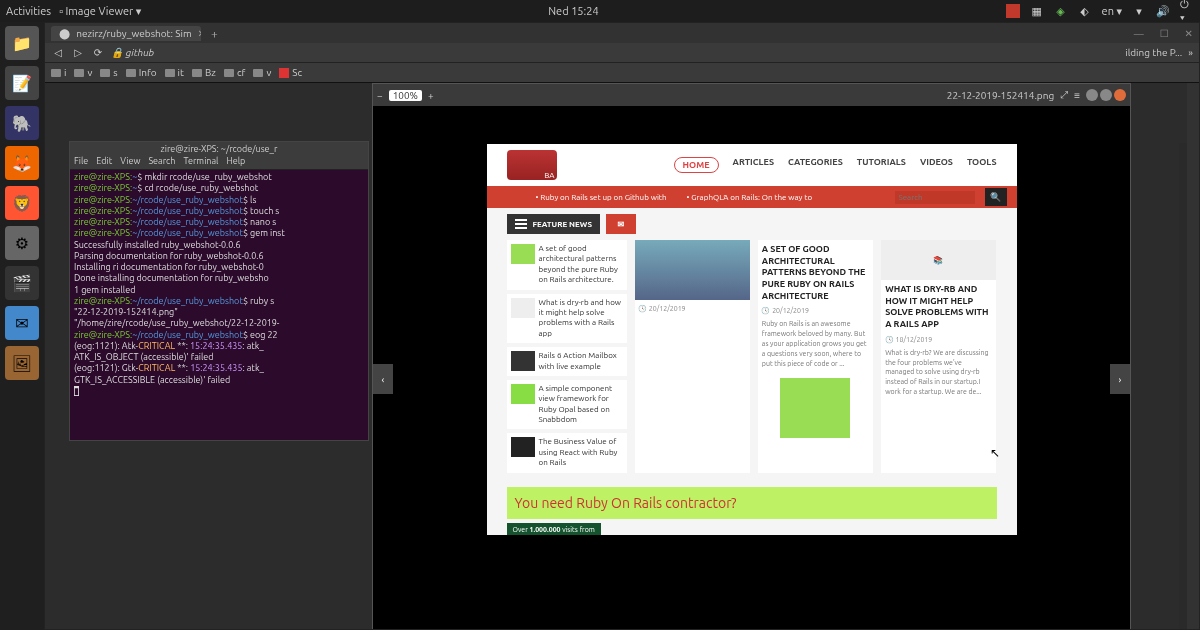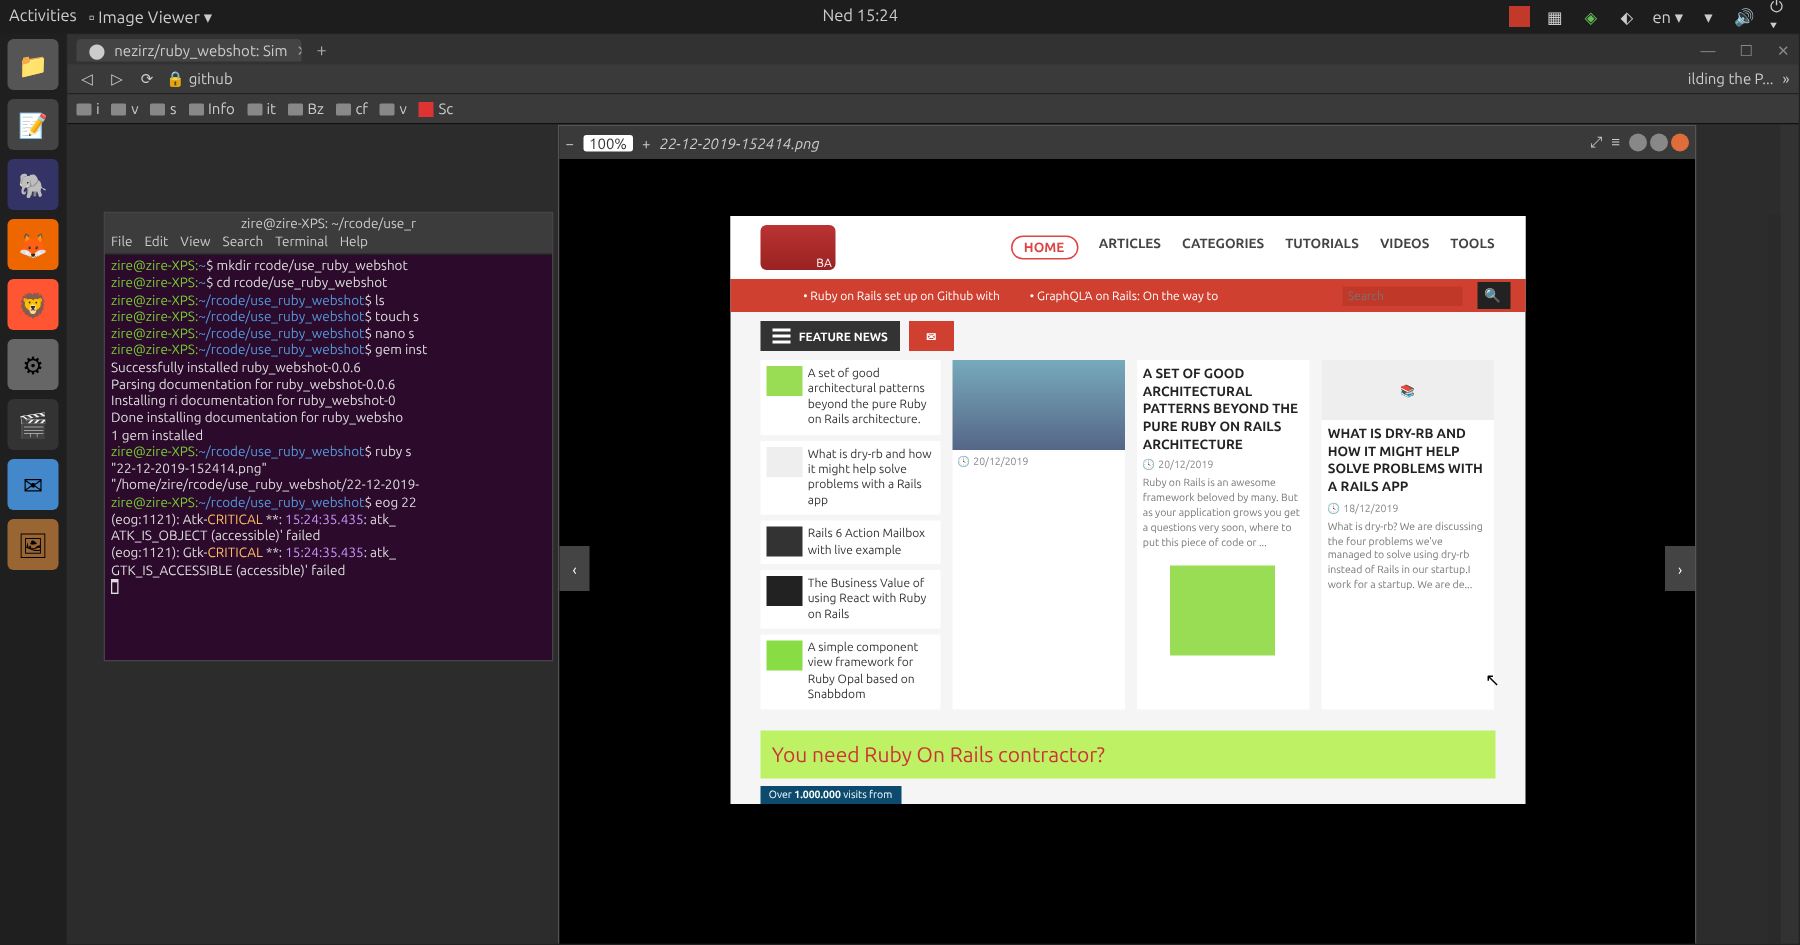--- a/index.html
+++ b/index.html
@@ -15,36 +15,36 @@
 .icon-sm { width: 14px; height: 14px; display: inline-flex; align-items: center; justify-content: center; }
 
 
 .browser { position: absolute; top: 22px; left: 44px; right: 0; bottom: 0; background: #373737; display: flex; flex-direction: column; border: 1px solid #222; }
 .tab-strip { height: 20px; background: #323232; display: flex; align-items: center; padding-left: 6px; gap: 4px; }
 .tab { background: #444; color: #ccc; font-size: 10px; padding: 2px 8px; border-radius: 3px 3px 0 0; display: flex; align-items: center; gap: 6px; max-width: 150px; overflow: hidden; white-space: nowrap; }
 .tab .close { font-size: 10px; color: #999; }
 .new-tab { color: #aaa; font-size: 12px; padding: 0 6px; }
 .browser-toolbar { height: 20px; background: #3a3a3a; display: flex; align-items: center; padding: 0 6px; gap: 6px; color: #ccc; font-size: 10px; border-bottom: 1px solid #222; }
 .nav-btn { width: 14px; text-align: center; color: #ccc; }
-.addr { flex: 1; }
+.addr { flex: 1; font-style: italic; }
 .bookmarks { height: 20px; background: #3a3a3a; display: flex; align-items: center; padding: 0 6px; gap: 8px; color: #ccc; font-size: 10px; border-bottom: 1px solid #111; }
 .bm { display: flex; align-items: center; gap: 3px; }
 .folder { width: 10px; height: 8px; background: #888; border-radius: 1px; }
 
 
 .dock { position: absolute; top: 22px; left: 0; width: 44px; bottom: 0; background: rgba(30,30,30,0.9); display: flex; flex-direction: column; align-items: center; padding-top: 4px; gap: 6px; }
 .dock-icon { width: 34px; height: 34px; border-radius: 4px; display: flex; align-items: center; justify-content: center; font-size: 16px; }
 
 
 .content { flex: 1; background: #2c2c2c; position: relative; overflow: hidden; }
 
 
 .viewer { position: absolute; left: 327px; top: 0; width: 759px; height: 570px; background: #000; border: 1px solid #555; }
 .viewer-bar { height: 22px; background: #3a3a3a; display: flex; align-items: center; padding: 0 4px; gap: 6px; color: #ccc; font-size: 10px; }
-.viewer-bar .fname { flex: 1; text-align: left; font-style: italic; }
+.viewer-bar .fname { flex: 1; text-align: right; }
 .win-btns { display: flex; gap: 2px; }
 .win-btn { width: 12px; height: 12px; border-radius: 50%; }
 .win-min { background: #888; } .win-max { background: #888; } .win-close { background: #e06c3c; }
 .zoom-box { background: #fff; color: #333; padding: 0 4px; font-size: 10px; border-radius: 2px; }
 .viewer-body { position: relative; width: 100%; height: calc(100% - 22px); background: #000; display: flex; align-items: flex-start; justify-content: center; }
 
 
 .page { width: 530px; background: #f5f5f5; margin-top: 38px; font-size: 10px; color: #333; }
 .page-header { background: #fff; height: 42px; display: flex; align-items: center; padding: 0 20px; gap: 10px; }
 .logo { width: 50px; height: 30px; background: linear-gradient(#b33, #922); border-radius: 4px; position: relative; }
@@ -68,21 +68,21 @@
 .main-col { flex: 1; display: flex; gap: 8px; }
 .article { flex: 1; background: #fff; padding: 0; font-size: 8px; }
 .art-img { width: 100%; height: 60px; background: linear-gradient(#7ab, #568); margin-bottom: 4px; }
 .art-img2 { width: 100%; height: 40px; background: #eee; margin-bottom: 4px; display:flex; align-items:center; justify-content:center; }
 .art-title { font-weight: bold; font-size: 9px; line-height: 1.3; padding: 0 4px 4px 4px; color: #222; }
 .art-date { font-size: 7px; color: #888; padding: 0 4px; }
 .art-body { font-size: 7px; color: #777; padding: 4px; line-height: 1.4; }
 .green-logo { width: 70px; height: 60px; margin: 6px auto; background: #9d5; }
 .banner { background: #bef264; margin: 4px 20px; padding: 8px; font-size: 14px; color: #333; }
 .banner .red { color: #c33; }
-.counter { background: #0c4a6e; color: #fff; font-size: 7px; padding: 2px 6px; margin: 0 20px; display: inline-block; }
+.counter { background: #14532d; color: #fff; font-size: 7px; padding: 2px 6px; margin: 0 20px; display: inline-block; }
 .counter b { color: #fff; }
 
 .nav-arrow { position: absolute; top: 50%; transform: translateY(-50%); width: 20px; height: 30px; background: #444; color: #fff; display: flex; align-items: center; justify-content: center; font-size: 10px; }
 .nav-arrow.left { left: 0; } .nav-arrow.right { right: 0; }
 .cursor { position: absolute; right: 130px; top: 340px; font-size: 12px; color: #000; }
 
 
 .terminal { position: absolute; left: 24px; top: 58px; width: 300px; height: 300px; background: #2b0a2b; border: 1px solid #444; font-family: "Ubuntu Mono", monospace; font-size: 9px; color: #ddd; overflow: hidden; }
 .term-title { background: #3c3c3c; height: 14px; font-size: 9px; text-align: center; color: #ccc; line-height: 14px; }
 .term-menu { background: #3c3c3c; height: 14px; font-size: 9px; color: #ccc; padding: 0 4px; display: flex; gap: 8px; border-bottom: 1px solid #222; }
@@ -264,26 +264,26 @@
                 </div>
               <div class="side-item">
                   <div class="thumb t2"></div>
                   <span>What is dry-rb and how it might help solve problems with a Rails app</span>
                 </div>
               <div class="side-item">
                   <div class="thumb t3"></div>
                   <span>Rails 6 Action Mailbox with live example</span>
                 </div>
               <div class="side-item">
+                  <div class="thumb t5"></div>
+                  <span>A simple component view framework for Ruby Opal based on Snabbdom</span>
+                </div>
+              <div class="side-item">
                   <div class="thumb t4"></div>
                   <span>The Business Value of using React with Ruby on Rails</span>
-                </div>
-              <div class="side-item">
-                  <div class="thumb t5"></div>
-                  <span>A simple component view framework for Ruby Opal based on Snabbdom</span>
                 </div>
             </div>
             <div class="main-col">
               <div class="article">
                 <div class="art-img"></div>
                 <div class="art-date">🕓 <span>20/12/2019</span></div>
               </div>
               <div class="article">
                 <div class="art-title" style="padding-top:4px">A SET OF GOOD ARCHITECTURAL PATTERNS BEYOND THE PURE RUBY ON RAILS ARCHITECTURE</div>
                 <div class="art-date">🕓 <span>20/12/2019</span></div>

